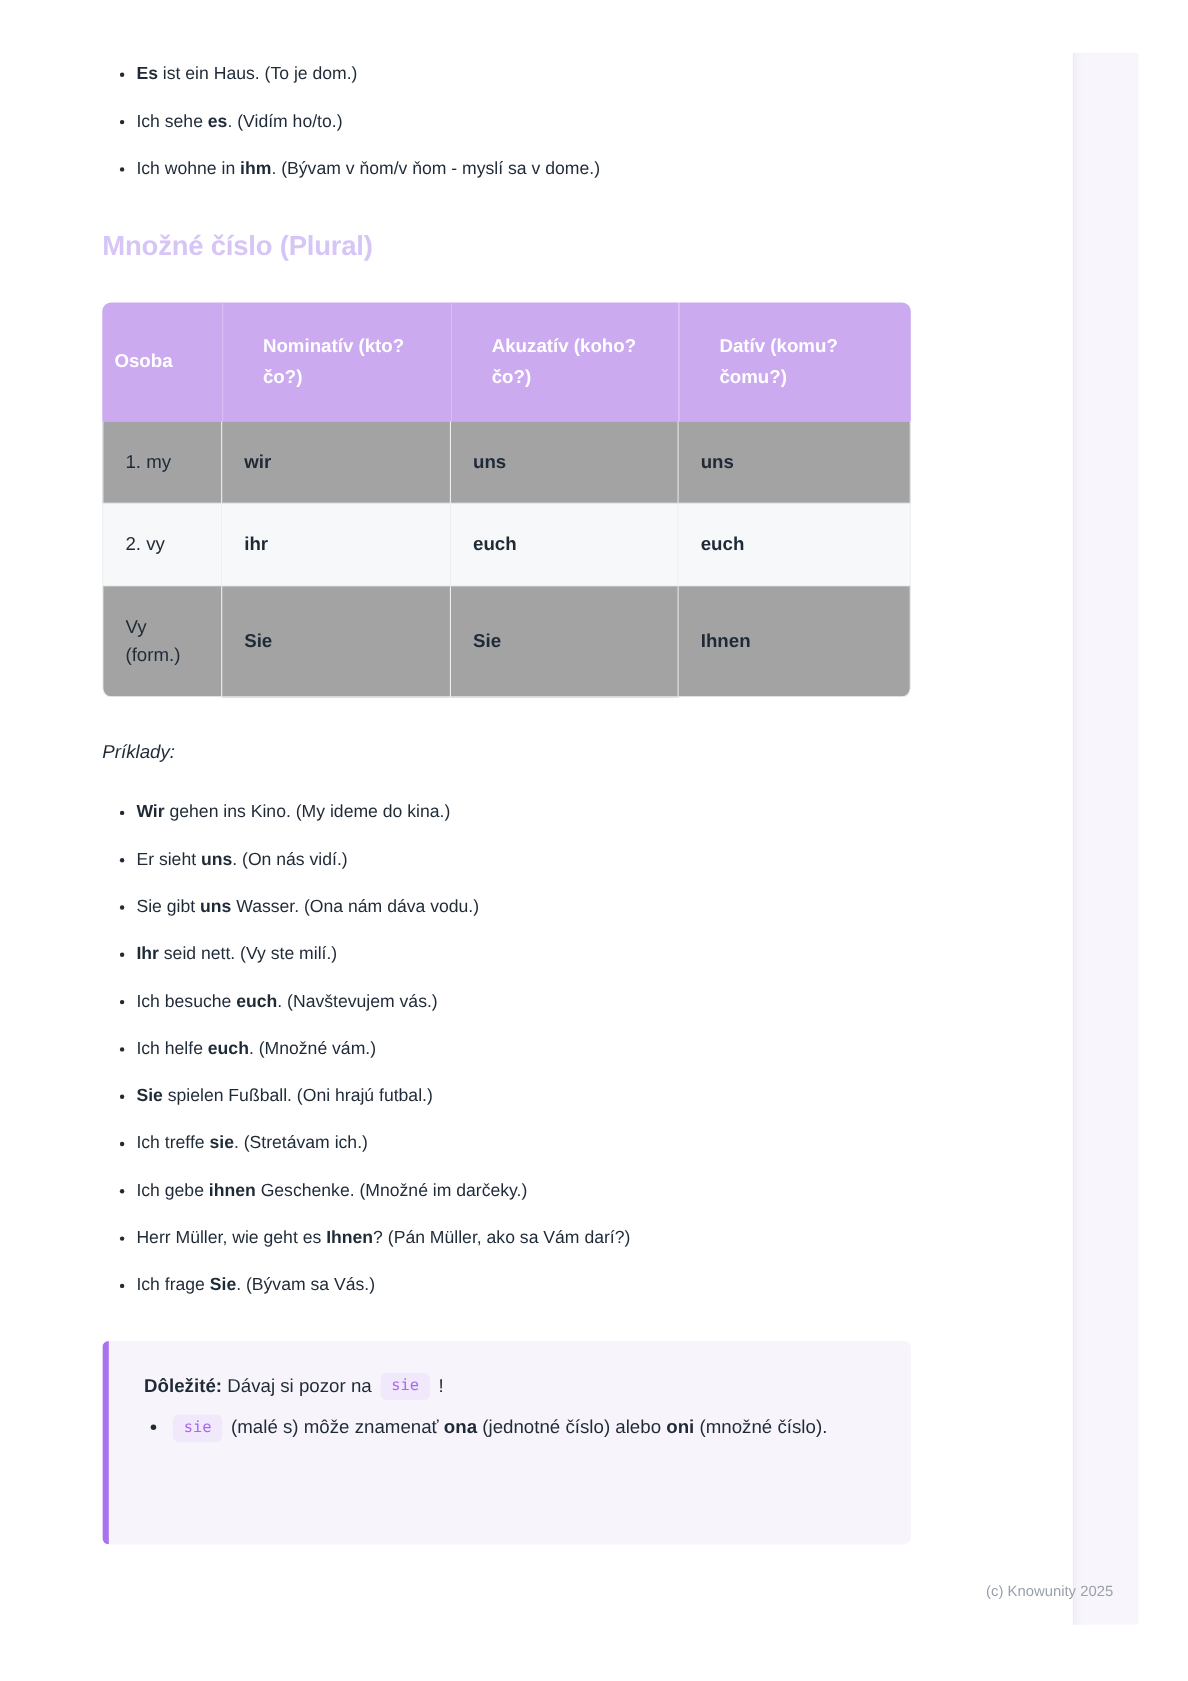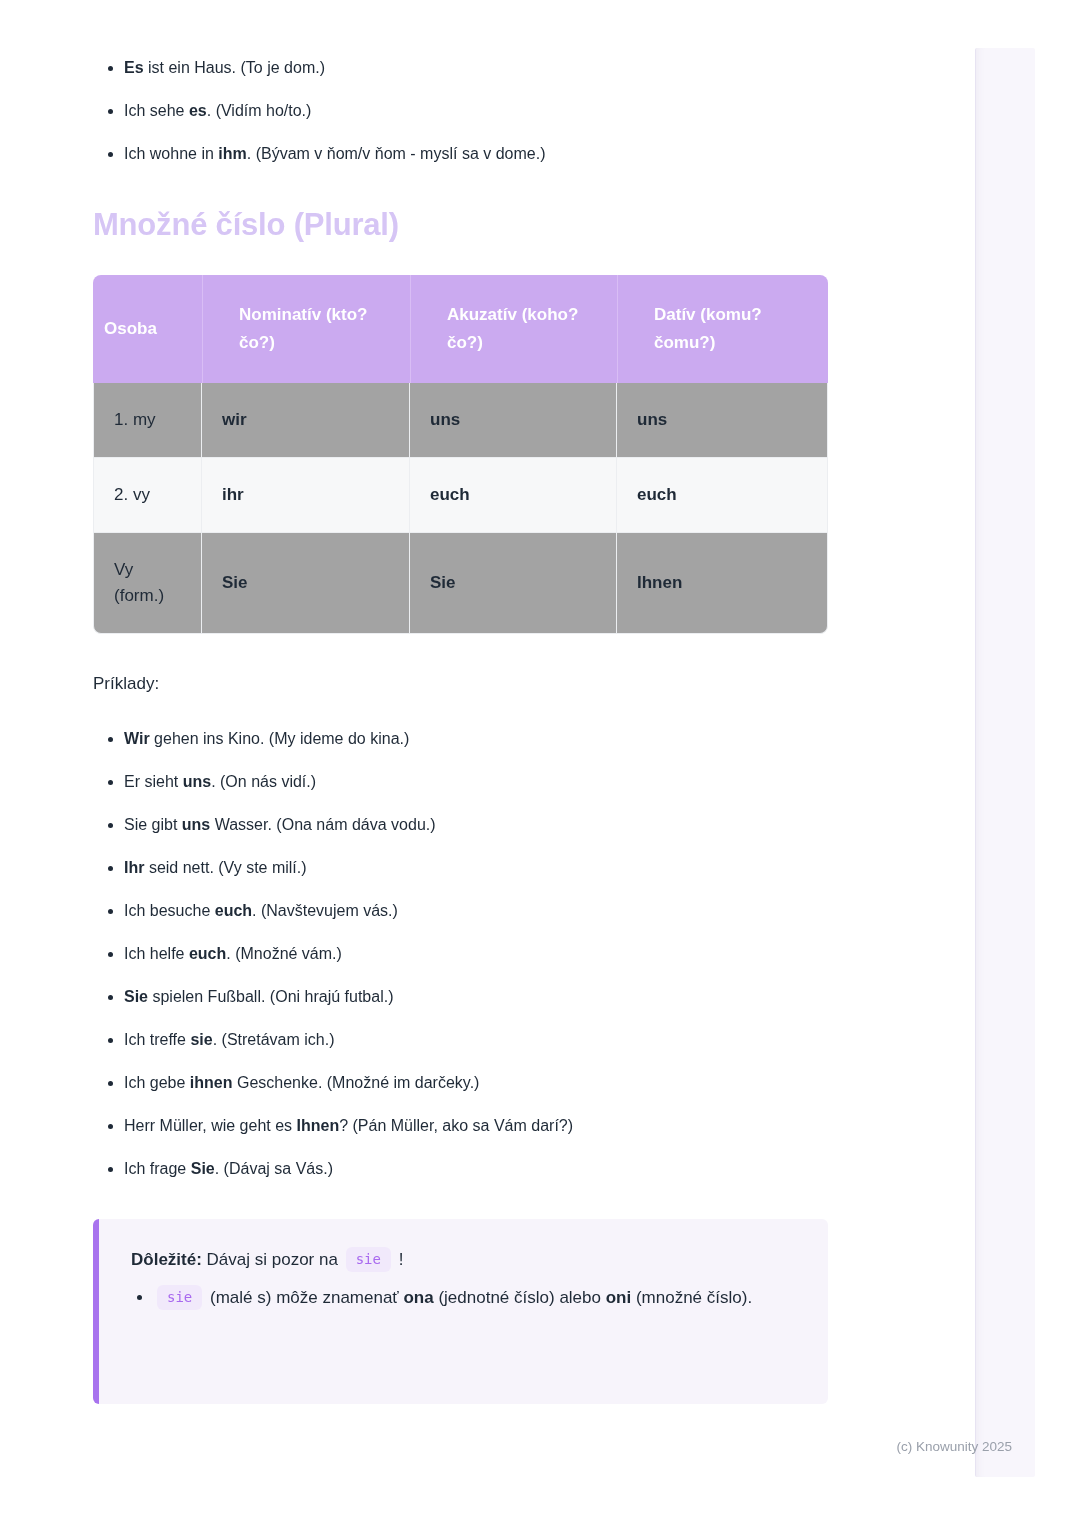--- a/index.html
+++ b/index.html
@@ -15,21 +15,21 @@
   
   ul.blist{margin:0;padding:0 0 0 31px;list-style:disc;}
   ul.blist li{
     font-size:16px;line-height:26px;margin:0 0 17px 0;color:var(--body_text,#1f2a37);
   }
   ul.toplist{margin-top:55px;}
   strong{font-weight:700;}
 
   
   h2.section-title{
-    margin:41px 0 0 0;font-size:31px;line-height:33px;font-weight:700;
+    margin:41px 0 0 0;font-size:25px;line-height:33px;font-weight:700;
     color:var(--section_title,#d6c5f5);letter-spacing:-0.2px;
   }
 
   
   .table-wrap{margin-top:34px;}
   table.ptable{
     width:735px;border-collapse:separate;border-spacing:0;font-size:17px;
     table-layout:fixed;
   }
   table.ptable col.c1{width:109px;}
@@ -51,21 +51,21 @@
     background:#a3a3a3;
   }
   table.ptable td:first-child{border-left:1px solid var(--table_border,#eceef1);}
   table.ptable tbody tr:nth-child(even) td{background:var(--row_alt,#f7f8f9);}
   table.ptable td.value{font-weight:700;}
   table.ptable tbody tr:last-child td:first-child{border-bottom-left-radius:8px;}
   table.ptable tbody tr:last-child td:last-child{border-bottom-right-radius:8px;}
 
   
   p.examples-label{
-    margin:37px 0 0 0;font-size:17px;line-height:26px;
+    margin:37px 0 0 0;font-size:17px;line-height:26px;font-style:italic;
     color:var(--body_text,#1f2a37);
   }
   ul.exlist{margin-top:29px;}
 
   
   .callout{
     box-sizing:border-box;
     margin-top:37px;min-height:185px;width:735px;
     background:var(--callout_bg,#f7f4fb);
     border-left:6px solid var(--accent,#a873ee);
@@ -160,21 +160,21 @@
       <li><strong>Wir</strong><span> gehen ins Kino. (My ideme do kina.)</span></li>
       <li><span>Er sieht </span><strong>uns</strong><span>. (On nás vidí.)</span></li>
       <li><span>Sie gibt </span><strong>uns</strong><span> Wasser. (Ona nám dáva vodu.)</span></li>
       <li><strong>Ihr</strong><span> seid nett. (Vy ste milí.)</span></li>
       <li><span>Ich besuche </span><strong>euch</strong><span>. (Navštevujem vás.)</span></li>
       <li><span>Ich helfe </span><strong>euch</strong><span>. (Množné vám.)</span></li>
       <li><strong>Sie</strong><span> spielen Fußball. (Oni hrajú futbal.)</span></li>
       <li><span>Ich treffe </span><strong>sie</strong><span>. (Stretávam ich.)</span></li>
       <li><span>Ich gebe </span><strong>ihnen</strong><span> Geschenke. (Množné im darčeky.)</span></li>
       <li><span>Herr Müller, wie geht es </span><strong>Ihnen</strong><span>? (Pán Müller, ako sa Vám darí?)</span></li>
-      <li><span>Ich frage </span><strong>Sie</strong><span>. (Dávaj sa Vás.)</span></li>
+      <li><span>Ich frage </span><strong>Sie</strong><span>. (Bývam sa Vás.)</span></li>
     </ul>
 
   <div class="callout">
     <p class="co-title"><strong>Dôležité:</strong><span> Dávaj si pozor na </span><span class="chip">sie</span><span> !</span></p>
     <ul class="co-list">
       <li><span class="chip">sie</span><span> (malé s) môže znamenať </span><strong>ona</strong><span> (jednotné číslo) alebo </span><strong>oni</strong><span> (množné číslo).</span></li>
     </ul>
   </div>
 
 </div>

